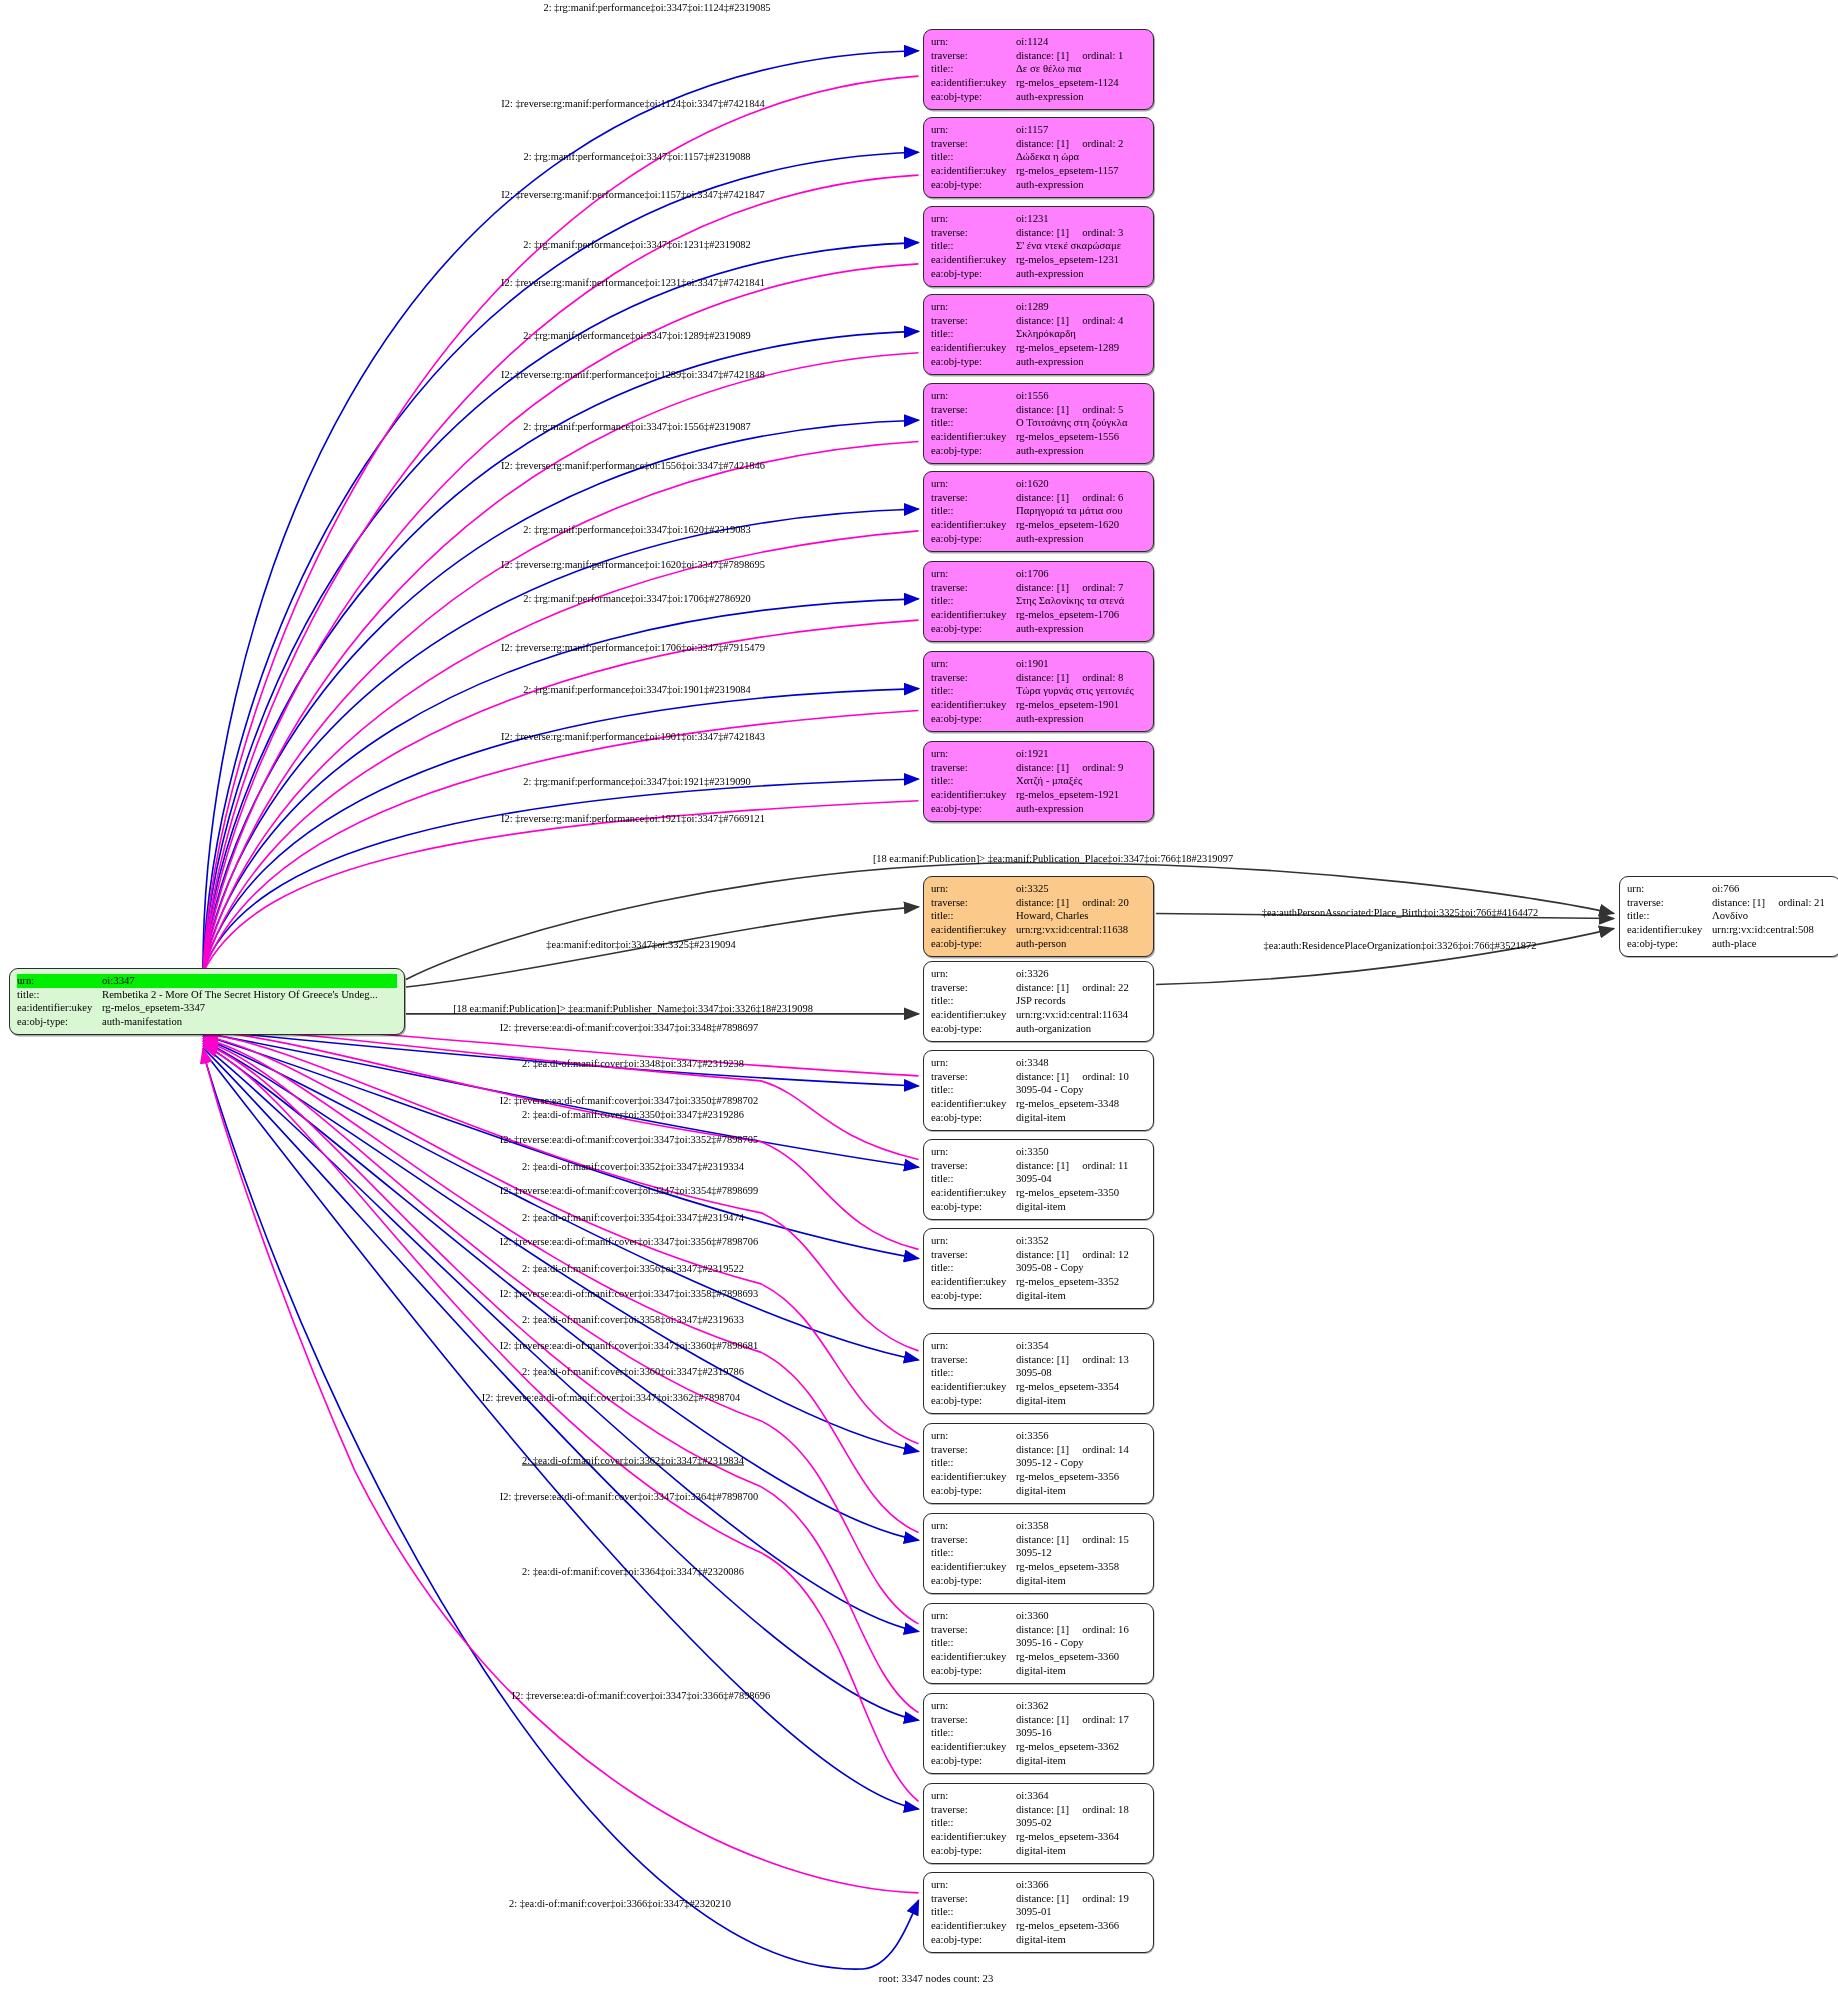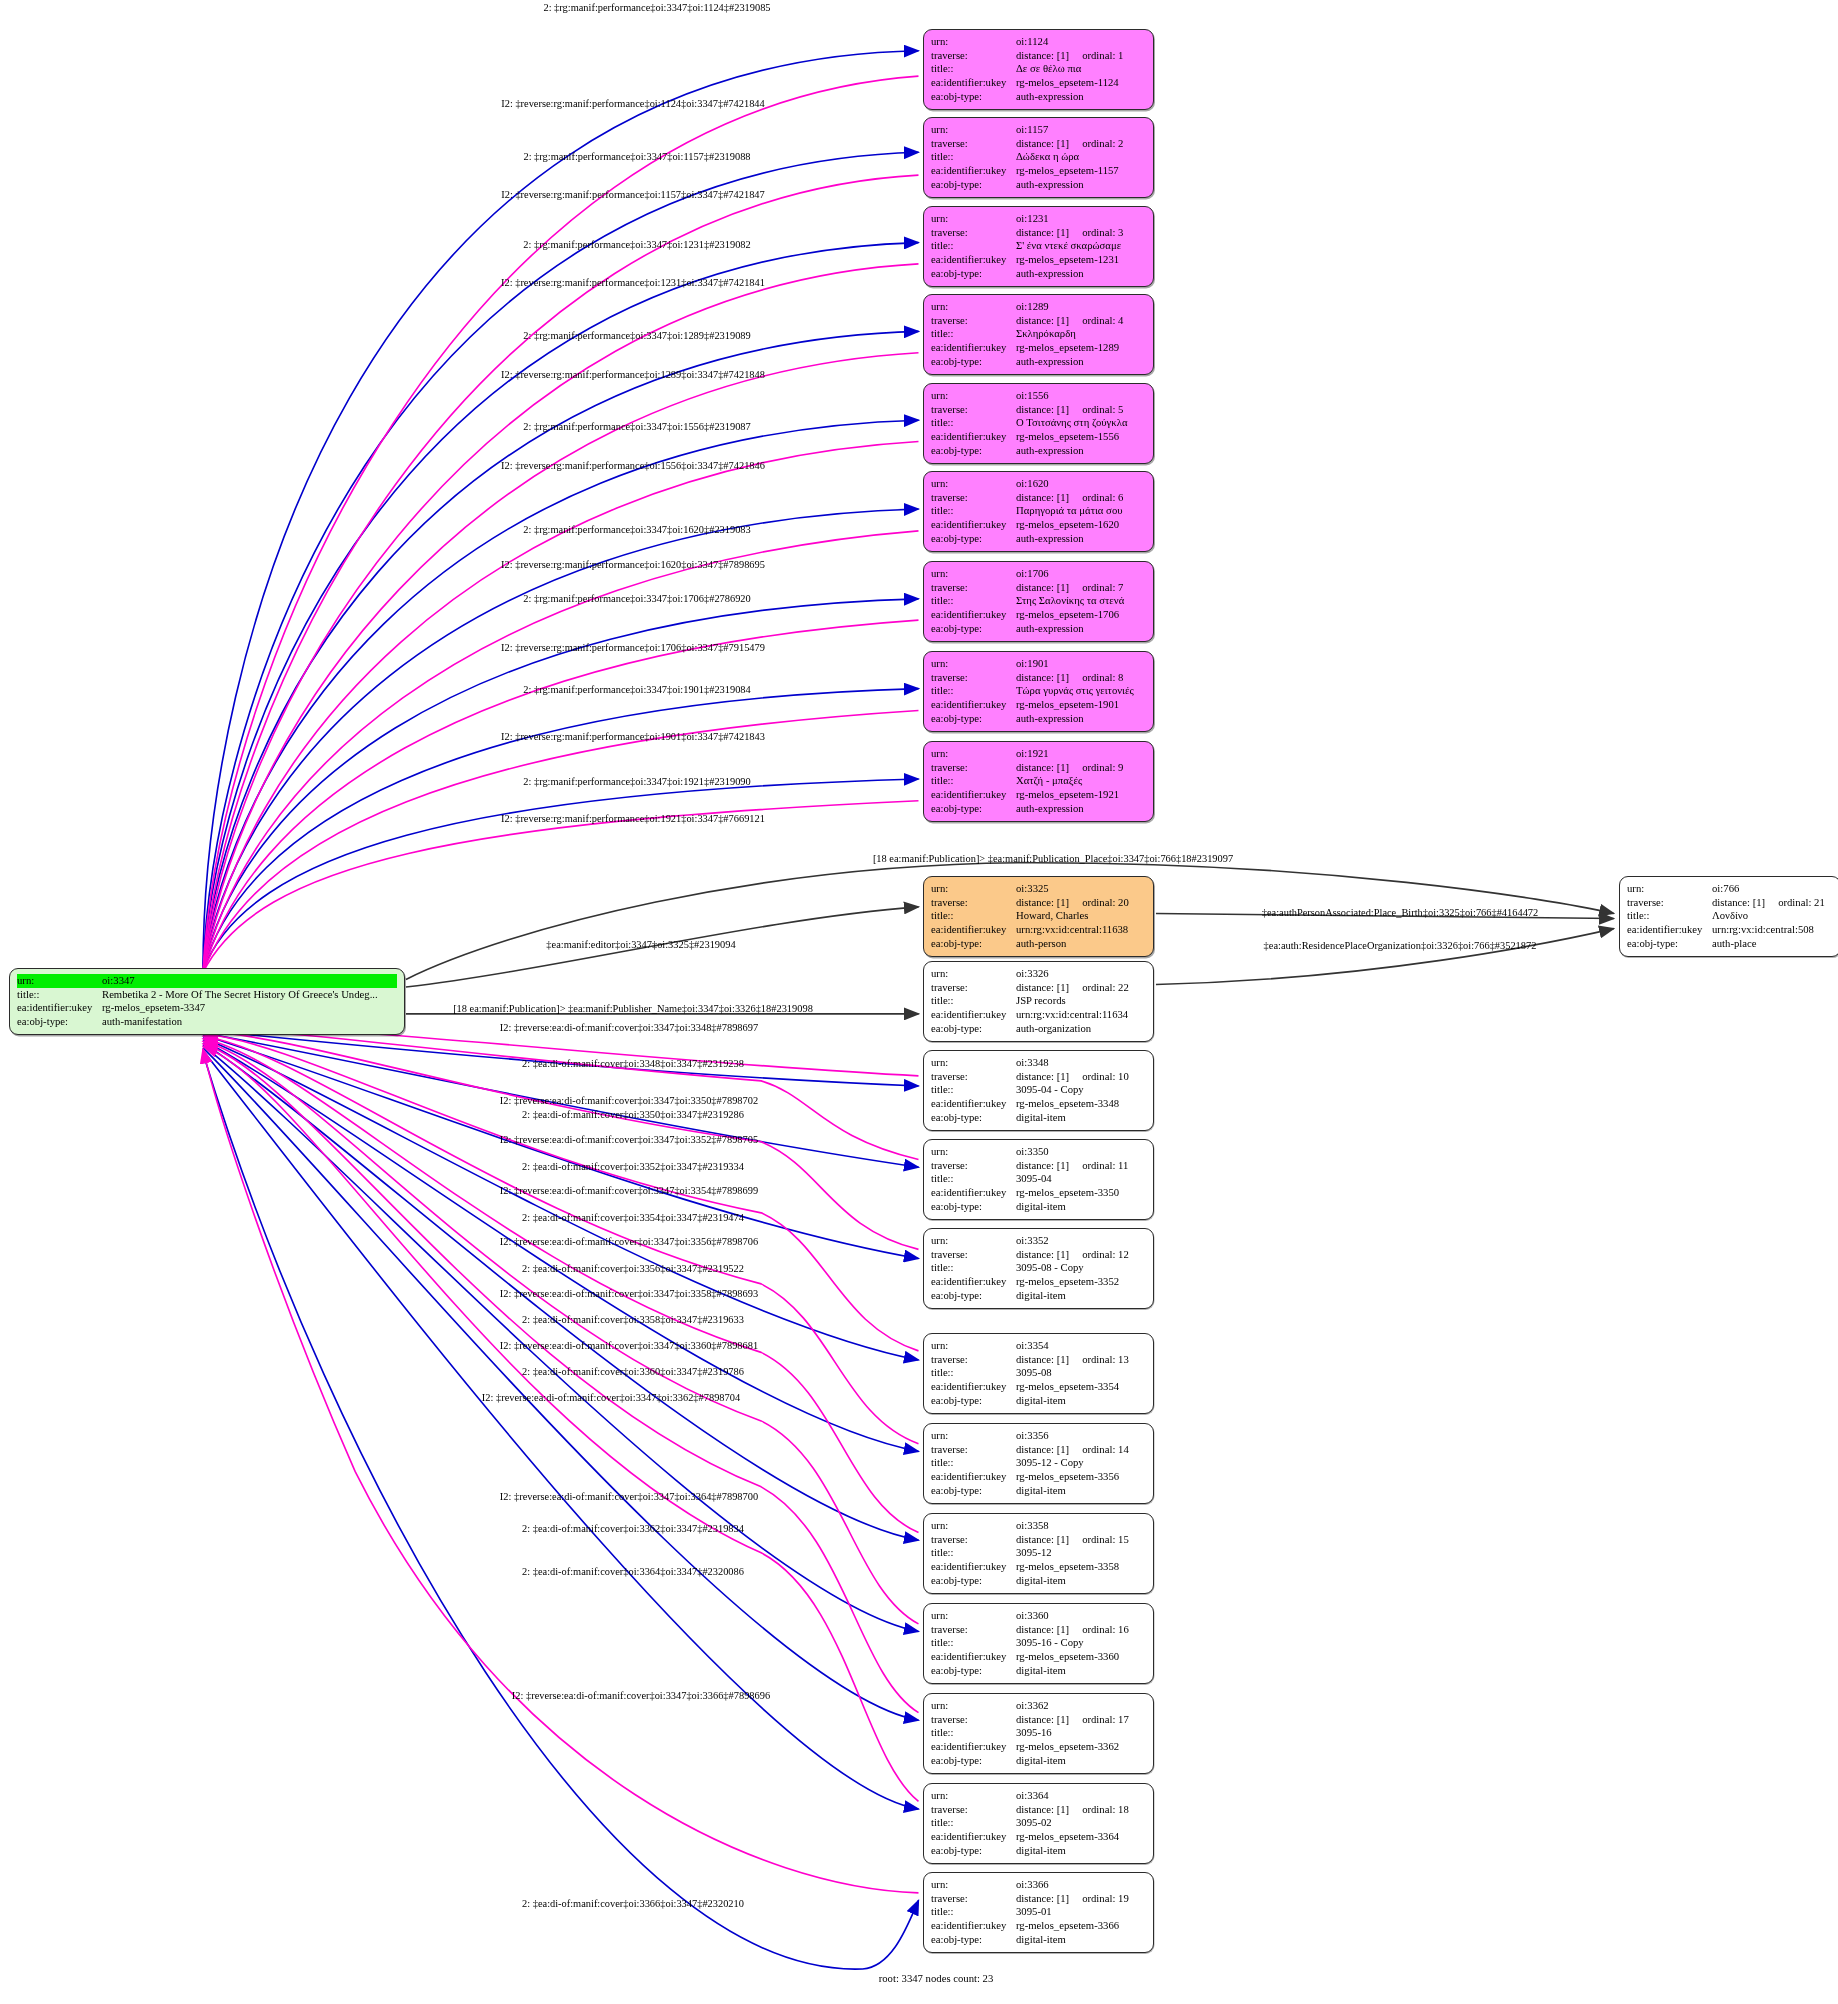--- a/index.html
+++ b/index.html
@@ -632,22 +632,22 @@
       <div class="edge-label" style="left: 633px; top: 1166px;">2: ‡ea:di-of:manif:cover‡oi:3352‡oi:3347‡#2319334</div>
       <div class="edge-label" style="left: 629px; top: 1190px;">I2: ‡reverse:ea:di-of:manif:cover‡oi:3347‡oi:3354‡#7898699</div>
       <div class="edge-label" style="left: 633px; top: 1217px;">2: ‡ea:di-of:manif:cover‡oi:3354‡oi:3347‡#2319474</div>
       <div class="edge-label" style="left: 629px; top: 1241px;">I2: ‡reverse:ea:di-of:manif:cover‡oi:3347‡oi:3356‡#7898706</div>
       <div class="edge-label" style="left: 633px; top: 1268px;">2: ‡ea:di-of:manif:cover‡oi:3356‡oi:3347‡#2319522</div>
       <div class="edge-label" style="left: 629px; top: 1293px;">I2: ‡reverse:ea:di-of:manif:cover‡oi:3347‡oi:3358‡#7898693</div>
       <div class="edge-label" style="left: 633px; top: 1319px;">2: ‡ea:di-of:manif:cover‡oi:3358‡oi:3347‡#2319633</div>
       <div class="edge-label" style="left: 629px; top: 1345px;">I2: ‡reverse:ea:di-of:manif:cover‡oi:3347‡oi:3360‡#7898681</div>
       <div class="edge-label" style="left: 633px; top: 1371px;">2: ‡ea:di-of:manif:cover‡oi:3360‡oi:3347‡#2319786</div>
       <div class="edge-label" style="left: 611px; top: 1397px;">I2: ‡reverse:ea:di-of:manif:cover‡oi:3347‡oi:3362‡#7898704</div>
-      <div class="edge-label" style="left: 633px; top: 1528px;">2: ‡ea:di-of:manif:cover‡oi:3362‡oi:3347‡#2319834</div>
+      <div class="edge-label" style="left: 633px; top: 1460px; text-decoration: underline;">2: ‡ea:di-of:manif:cover‡oi:3362‡oi:3347‡#2319834</div>
       <div class="edge-label" style="left: 629px; top: 1496px;">I2: ‡reverse:ea:di-of:manif:cover‡oi:3347‡oi:3364‡#7898700</div>
       <div class="edge-label" style="left: 633px; top: 1571px;">2: ‡ea:di-of:manif:cover‡oi:3364‡oi:3347‡#2320086</div>
       <div class="edge-label" style="left: 629px; top: 1695px; padding-left: 24px;">I2: ‡reverse:ea:di-of:manif:cover‡oi:3347‡oi:3366‡#7898696</div>
-      <div class="edge-label" style="left: 633px; top: 1903px;">2: ‡ea:di-of:manif:cover‡oi:3366‡oi:3347‡#2320210</div>
+      <div class="edge-label" style="left: 620px; top: 1903px;">2: ‡ea:di-of:manif:cover‡oi:3366‡oi:3347‡#2320210</div>
     </div>
 
   <div class="graph-caption" id="caption" style="left: 936px; top: 1972px;">root: 3347 nodes count: 23</div>
 </div>
 
 
 </body></html>

